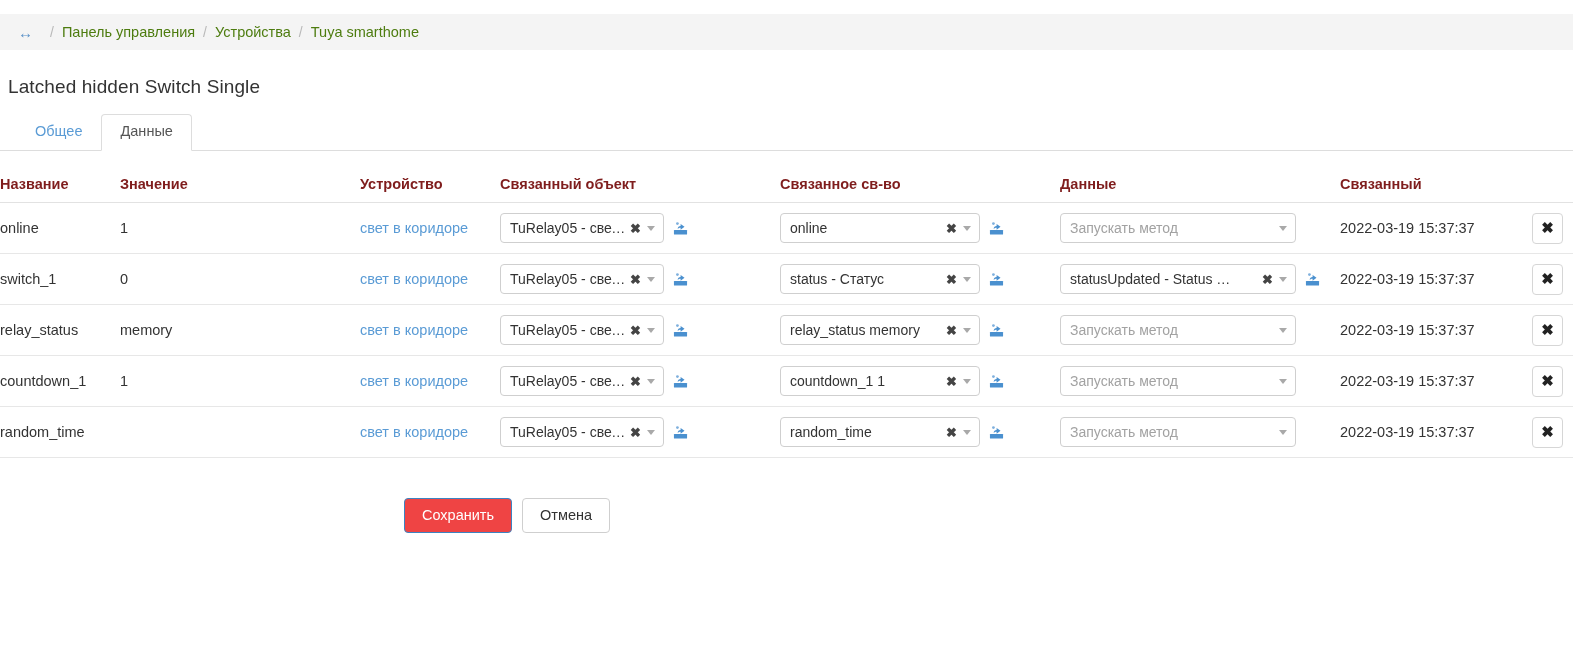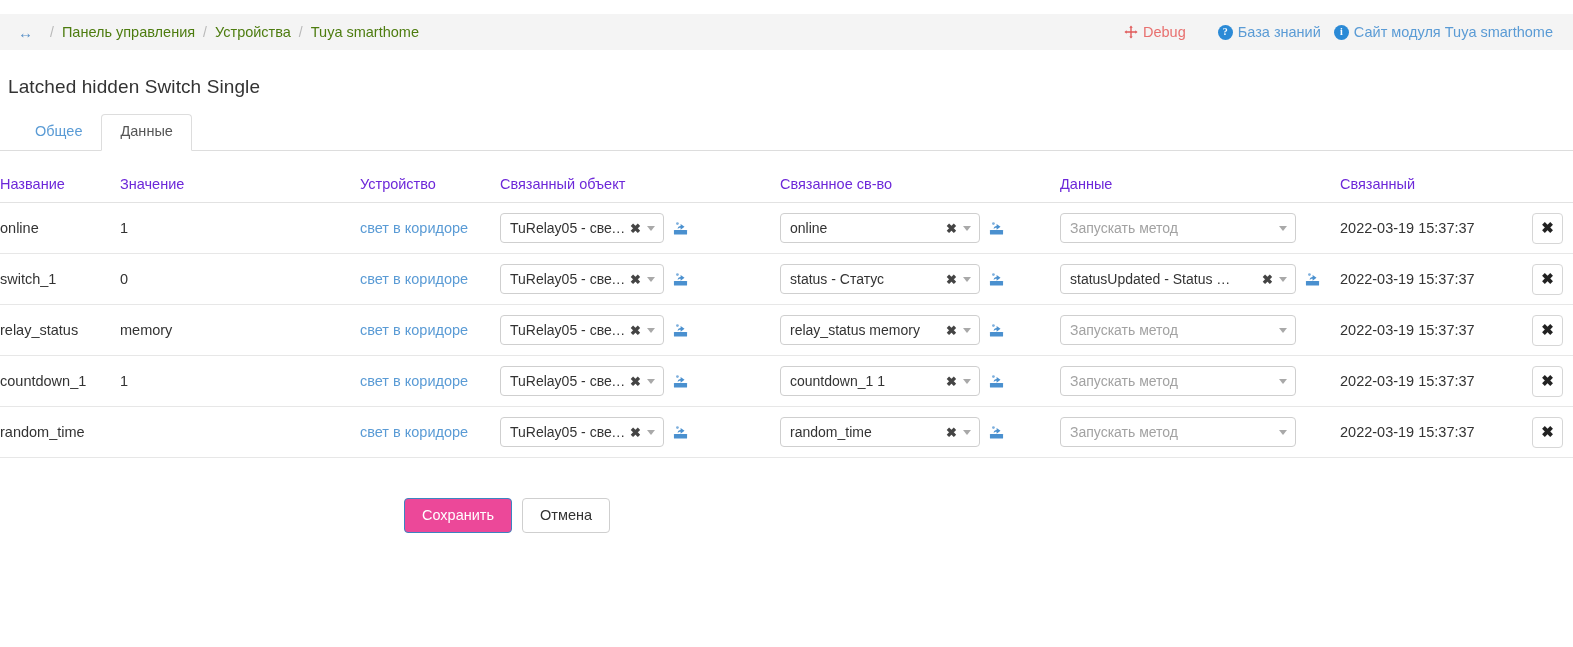--- a/index.html
+++ b/index.html
@@ -120,23 +120,23 @@
   
   .tbl {
     position: absolute;
     left: 0; top: 172px;
     width: 1573px;
     border-collapse: collapse;
     table-layout: fixed;
   }
   .tbl th {
     text-align: left;
-    font-weight: normal;
-    font-size: 14.5px;
-    color: #6d28d9;
+    font-weight: bold;
+    font-size: 14.5px;
+    color: #7f1d1d;
     padding: 4px 8px 10px 0;
     border-bottom: 1px solid #e2e2e2;
     vertical-align: bottom;
   }
   .tbl td {
     padding: 9px 8px 9px 0;
     border-bottom: 1px solid #e7e7e7;
     font-size: 14.5px;
     color: #333333;
     vertical-align: middle;
@@ -231,21 +231,21 @@
   }
   .btn {
     font-size: 14.5px;
     border-radius: 4px;
     padding: 8px 17px;
     cursor: pointer;
     line-height: 1.15;
     font-family: "Liberation Sans", sans-serif;
   }
   .btn-primary {
-    background: #ec4899;
+    background: #ef4444;
     border: 1px solid #3d83c1;
     color: #ffffff;
     margin-right: 10px;
   }
   .btn-default {
     background: #ffffff;
     border: 1px solid #cfcfcf;
     color: #333333;
   }
 </style>
@@ -256,40 +256,20 @@
   <div class="crumb-left">
     <span class="crumb-icon">↔</span>
     <span class="crumb-sep">/</span>
     <a class="crumb-link" href="#">Панель управления</a>
     <span class="crumb-sep">/</span>
     <a class="crumb-link" href="#">Устройства</a>
     <span class="crumb-sep">/</span>
     <a class="crumb-link" href="#">Tuya smarthome</a>
   </div>
 
-  <div class="crumb-right">
-    <a class="dbg-link" href="#">
-      <span class="dbg-icon">
-        <svg width="14" height="14" viewBox="0 0 16 16" aria-hidden="true">
-          <path d="M8 0.5 L10 3 H8.8 V7.2 H13 V6 L15.5 8 L13 10 V8.8 H8.8 V13 H10 L8 15.5 L6 13 H7.2 V8.8 H3 V10 L0.5 8 L3 6 V7.2 H7.2 V3 H6 Z" fill="#e05a5a"></path>
-        </svg>
-      </span>
-      <span>Debug</span>
-    </a>
-
-    <a class="help-link" href="#">
-      <span class="circ-icon">?</span>
-      <span>База знаний</span>
-    </a>
-
-    <a class="help-link" href="#">
-      <span class="circ-icon">i</span>
-      <span>Сайт модуля Tuya smarthome</span>
-    </a>
-  </div>
 </div>
 
 <div class="page-title">Latched hidden Switch Single</div>
 
 <div class="tabs">
   <div class="tab">Общее</div>
   <div class="tab active">Данные</div>
 </div>
 
 <table class="tbl">

